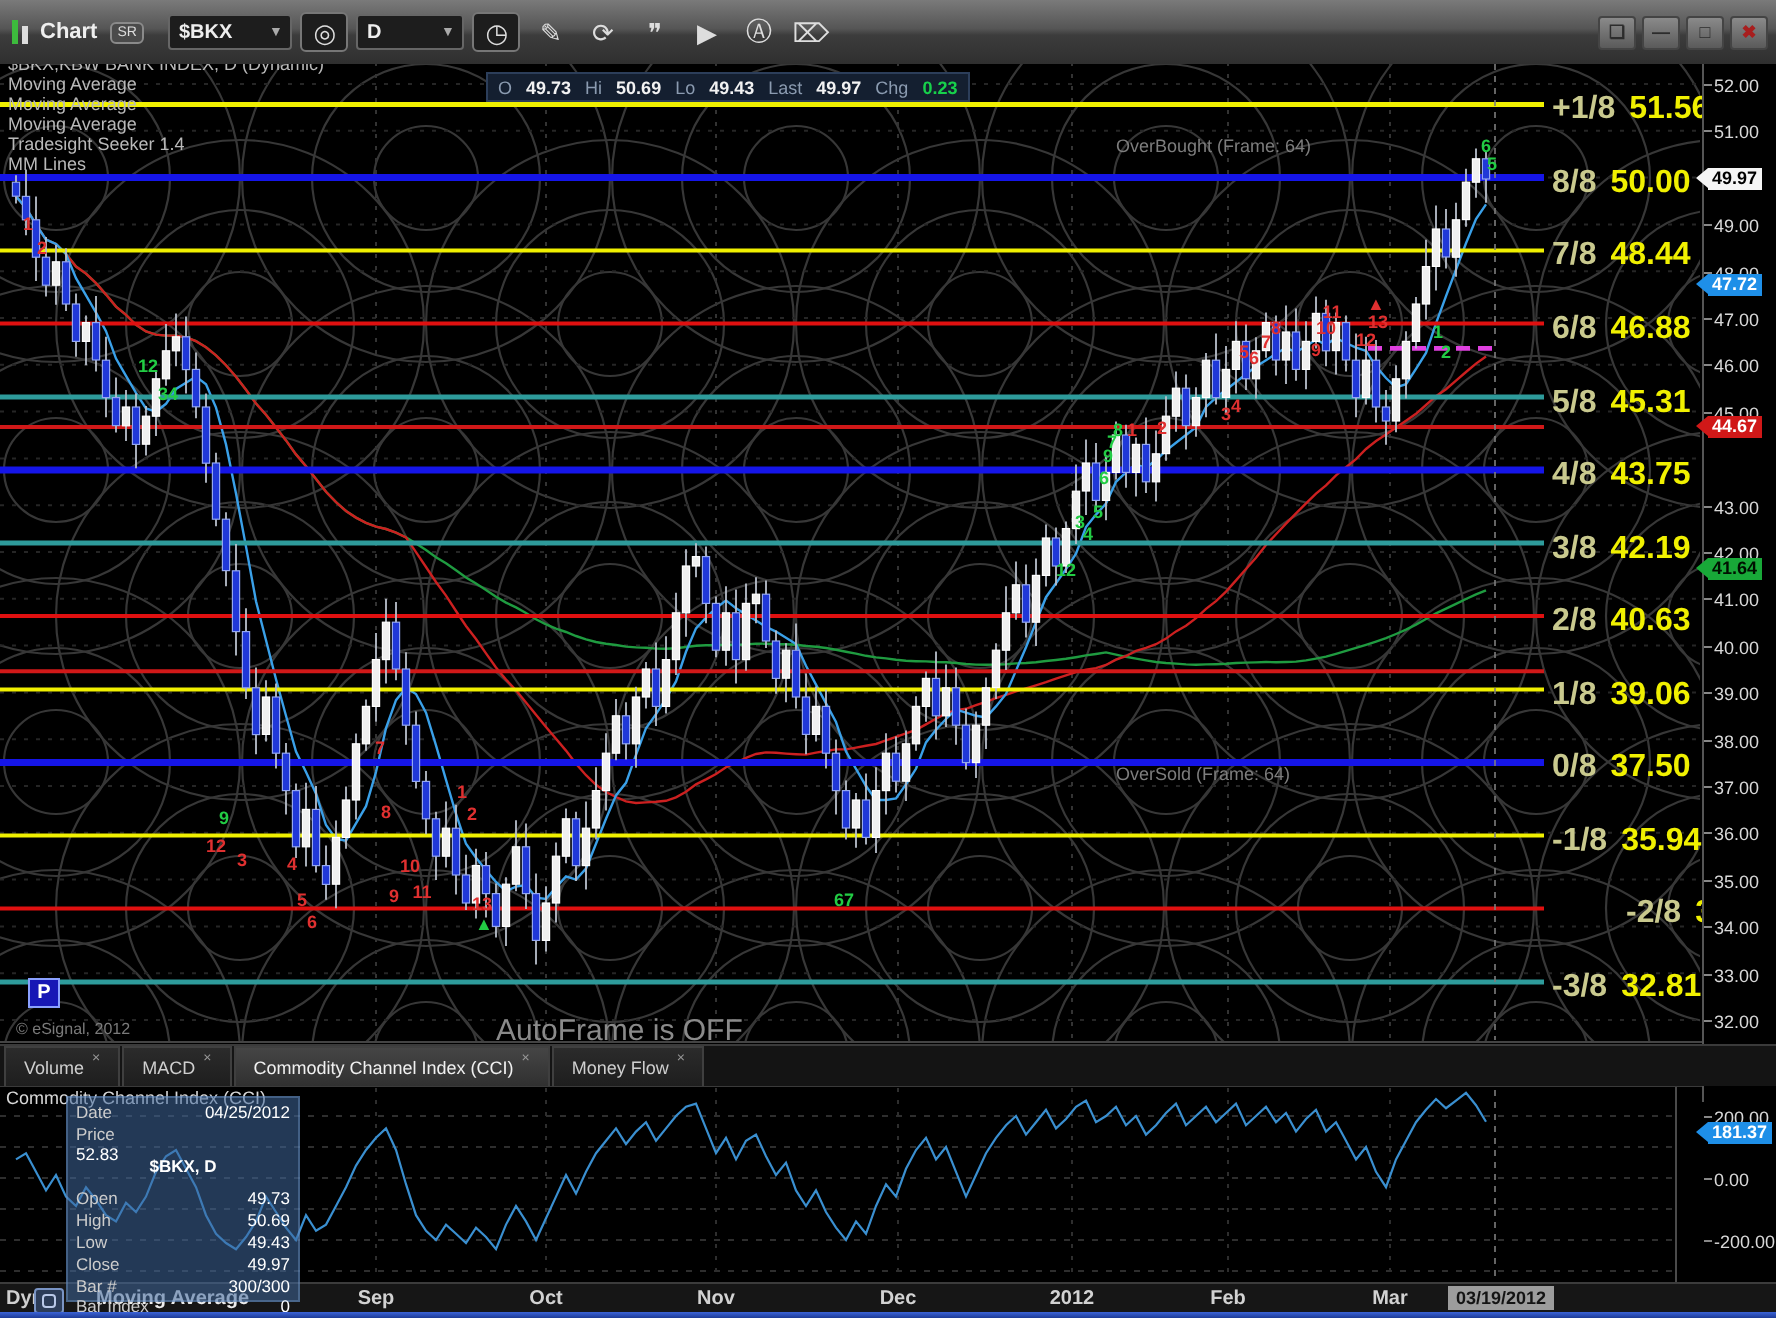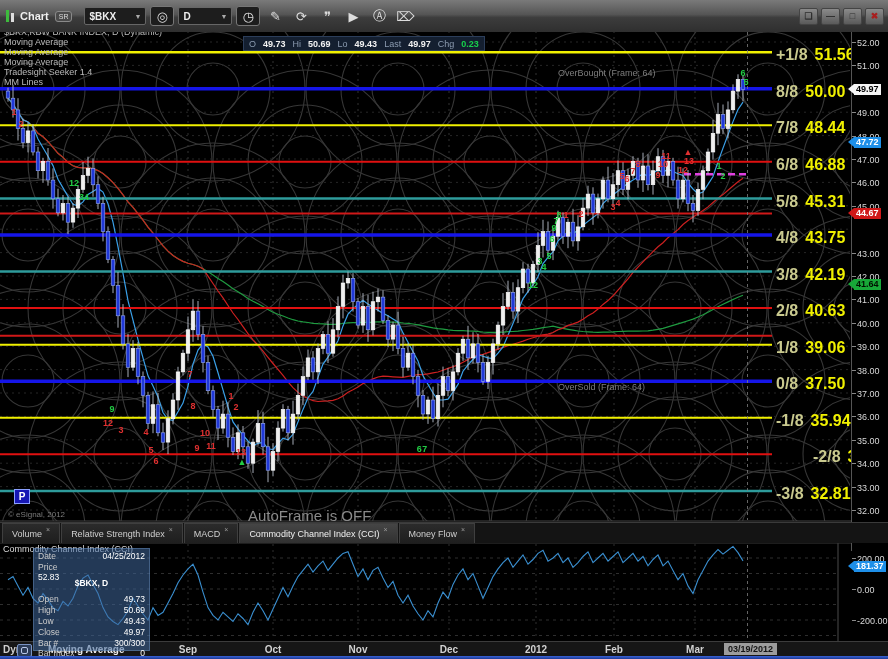--- a/index.html
+++ b/index.html
@@ -721,21 +721,21 @@
       <div class="anno" style="left: 156px; top: 461px; color: rgb(224, 48, 48);">6</div>
       <div class="anno" style="left: 190px; top: 374px; color: rgb(224, 48, 48);">7</div>
       <div class="anno" style="left: 193px; top: 406px; color: rgb(224, 48, 48);">8</div>
       <div class="anno" style="left: 197px; top: 448px; color: rgb(224, 48, 48);">9</div>
       <div class="anno" style="left: 205px; top: 433px; color: rgb(224, 48, 48);">10</div>
       <div class="anno" style="left: 211px; top: 446px; color: rgb(224, 48, 48);">11</div>
       <div class="anno" style="left: 231px; top: 396px; color: rgb(224, 48, 48);">1</div>
       <div class="anno" style="left: 236px; top: 407px; color: rgb(224, 48, 48);">2</div>
       <div class="anno" style="left: 241px; top: 452px; color: rgb(224, 48, 48);">13</div>
       <div class="anno" style="left: 242px; top: 462px; color: rgb(34, 204, 68);">▲</div>
-      <div class="anno" style="left: 422px; top: 450px; color: rgb(34, 204, 68); font-family: Liberation Mono, monospace;">67</div>
+      <div class="anno" style="left: 422px; top: 450px; color: rgb(34, 204, 68);">67</div>
       <div class="anno" style="left: 533px; top: 285px; color: rgb(34, 204, 68);">12</div>
       <div class="anno" style="left: 540px; top: 261px; color: rgb(34, 204, 68);">3</div>
       <div class="anno" style="left: 544px; top: 267px; color: rgb(34, 204, 68);">4</div>
       <div class="anno" style="left: 549px; top: 256px; color: rgb(34, 204, 68);">5</div>
       <div class="anno" style="left: 552px; top: 239px; color: rgb(34, 204, 68);">6</div>
       <div class="anno" style="left: 554px; top: 228px; color: rgb(34, 204, 68);">9</div>
       <div class="anno" style="left: 556px; top: 221px; color: rgb(34, 204, 68);">7</div>
       <div class="anno" style="left: 559px; top: 215px; color: rgb(34, 204, 68);">8</div>
       <div class="anno" style="left: 566px; top: 215px; color: rgb(224, 48, 48);">1</div>
       <div class="anno" style="left: 581px; top: 214px; color: rgb(224, 48, 48);">2</div>
@@ -756,24 +756,20 @@
       <div class="anno" style="left: 743px; top: 73px; color: rgb(34, 204, 68);">6</div>
       <div class="anno" style="left: 746px; top: 82px; color: rgb(34, 204, 68);">5</div>
     </div>
 
   <div class="tabbar" id="tabBar">
       <div class="tab">
         <span>Volume</span>
         <span class="x">×</span>
       </div>
       <div class="tab">
-        <span>Relative Strength Index</span>
-        <span class="x">×</span>
-      </div>
-      <div class="tab">
         <span>MACD</span>
         <span class="x">×</span>
       </div>
       <div class="tab active">
         <span>Commodity Channel Index (CCI)</span>
         <span class="x">×</span>
       </div>
       <div class="tab">
         <span>Money Flow</span>
         <span class="x">×</span>

